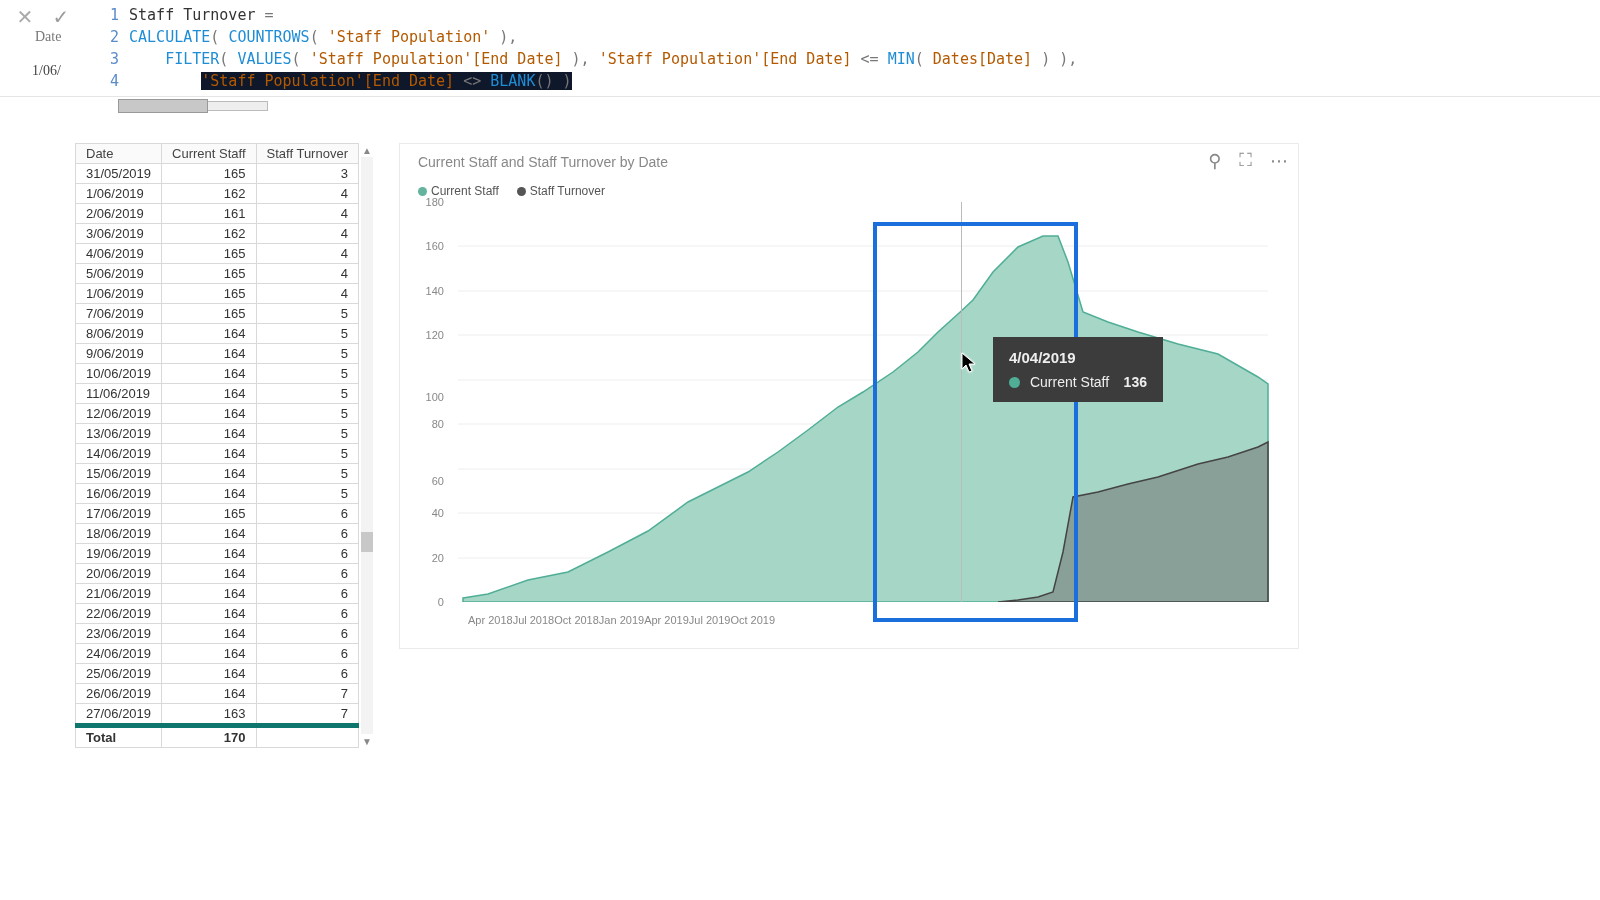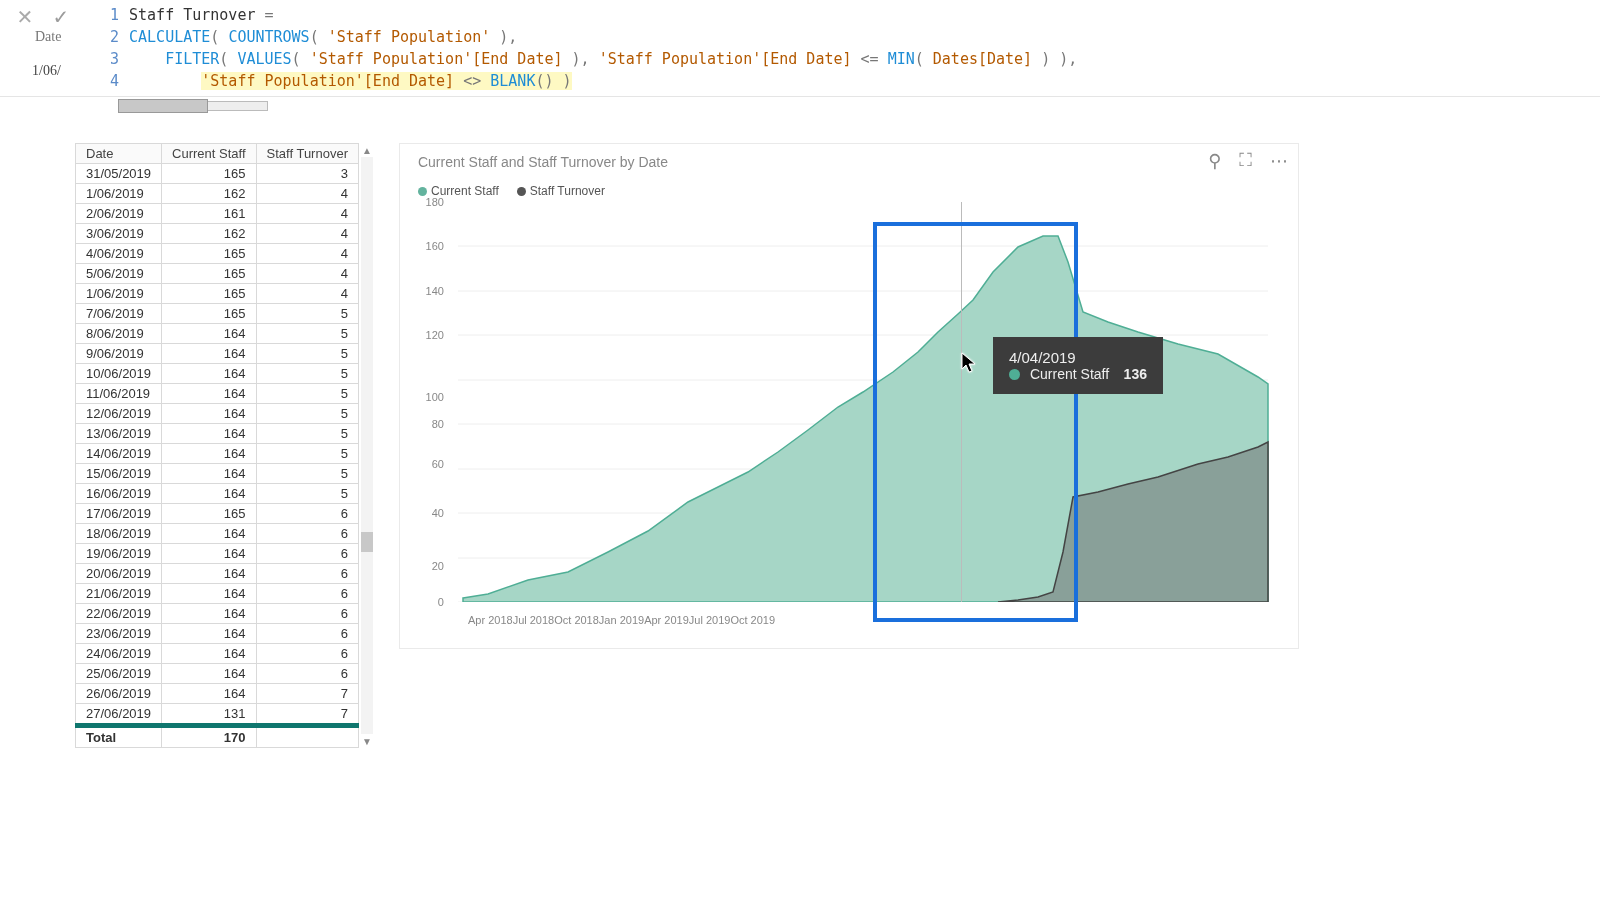--- a/index.html
+++ b/index.html
@@ -11,21 +11,21 @@
   .fx-icon{width:22px;height:22px;display:flex;align-items:center;justify-content:center;color:#aaa;font-size:20px;cursor:pointer}
   .fx-icon.ok{color:#9c9c9c}
   .formula-gutter{color:#5b8bc9;font-family:Consolas,monospace;font-size:15px;text-align:right;padding:0 10px 0 30px;line-height:22px;user-select:none;position:relative}
   .formula-gutter .lab{position:absolute;left:-45px;top:22px;color:#777;font-family:"Segoe UI";font-size:14px}
   .formula-gutter .lab2{position:absolute;left:-48px;top:56px;color:#444;font-family:"Segoe UI";font-size:14px}
   .formula-code{font-family:Consolas,monospace;font-size:15px;line-height:22px;white-space:pre}
   .tok-meas{color:#333}
   .tok-fn{color:#1f8dd6}
   .tok-tab{color:#b35900}
   .tok-op{color:#777}
-  .sel{background:#fef9c3}
+  .sel{background:#0f172a}
   .hscroll{position:relative;height:14px;margin:2px 0 0 118px;width:150px}
   .hscroll .track{position:absolute;inset:2px 0;border:1px solid #bbb;background:#eee}
   .hscroll .thumb{position:absolute;top:0;bottom:0;left:0;width:60%;background:#c8c8c8;border:1px solid #999}
 
   
   .report{display:flex;gap:40px;padding:30px 40px 20px 75px;align-items:flex-start}
 
   
   .table-wrap{position:relative}
   table.data{border-collapse:collapse;font-size:13px}
@@ -49,21 +49,21 @@
   .legend .d2{background:#555}
   .plot{position:relative;width:860px;height:430px}
   .yaxis{position:absolute;left:0;top:0;bottom:30px;width:30px}
   .yaxis div{position:absolute;right:4px;font-size:11px;color:#888;transform:translateY(-50%)}
   .grid line{stroke:#eee}
   .x-labels{position:absolute;left:40px;right:0;bottom:6px;display:flex;justify-content:flex-start;font-size:11px;color:#888;padding:0 10px}
 
   .highlight-box{position:absolute;border:4px solid #1a6fdc;pointer-events:none}
 
   .tooltip{position:absolute;background:#3c3c3c;color:#eee;padding:12px 16px;font-size:14px;min-width:170px}
-  .tooltip .tt-date{font-weight:400;margin-bottom:0;font-size:15px}
+  .tooltip .tt-date{font-weight:700;margin-bottom:8px;font-size:15px}
   .tooltip .tt-row{display:flex;align-items:center;gap:10px;font-size:14px}
   .tooltip .tt-dot{width:11px;height:11px;border-radius:50%;background:#4fae95;display:inline-block}
   .tooltip .tt-val{margin-left:auto;font-weight:600}
 
   .cursor{position:absolute;width:20px;height:20px}
   .cursor svg{filter:drop-shadow(0 0 1px #fff)}
 
   .vline{position:absolute;top:0;bottom:30px;width:1px;background:#bbb}
 </style>
 </head>
@@ -234,21 +234,21 @@
             <td>164</td>
             <td>6</td>
           </tr>
           <tr>
             <td>26/06/2019</td>
             <td>164</td>
             <td>7</td>
           </tr>
           <tr>
             <td>27/06/2019</td>
-            <td>131</td>
+            <td>163</td>
             <td>7</td>
           </tr>
         </tbody>
       <tbody>
         <tr class="total">
           <td>Total</td>
           <td>170</td>
           <td></td>
         </tr>
       </tbody>
@@ -271,23 +271,23 @@
     </div>
     <div class="legend">
       <span><span class="dot d1"></span><span>Current Staff</span></span>
       <span><span class="dot d2"></span><span>Staff Turnover</span></span>
     </div>
 
     <div class="plot">
 
       <div class="yaxis" id="yaxis">
           <div style="top: 400px;">0</div>
-          <div style="top: 355.556px; margin-top: 8px;">20</div>
+          <div style="top: 355.556px;">20</div>
           <div style="top: 311.111px;">40</div>
-          <div style="top: 262px;">60</div>
+          <div style="top: 279px;">60</div>
           <div style="top: 222.222px;">80</div>
           <div style="top: 195px;">100</div>
           <div style="top: 133.333px;">120</div>
           <div style="top: 88.8889px;">140</div>
           <div style="top: 44.4444px;">160</div>
           <div style="top: 0px;">180</div>
         </div>
 
       <svg width="860" height="400" viewBox="0 0 860 400" style="position:absolute;left:0;top:0">
         <g class="grid">

